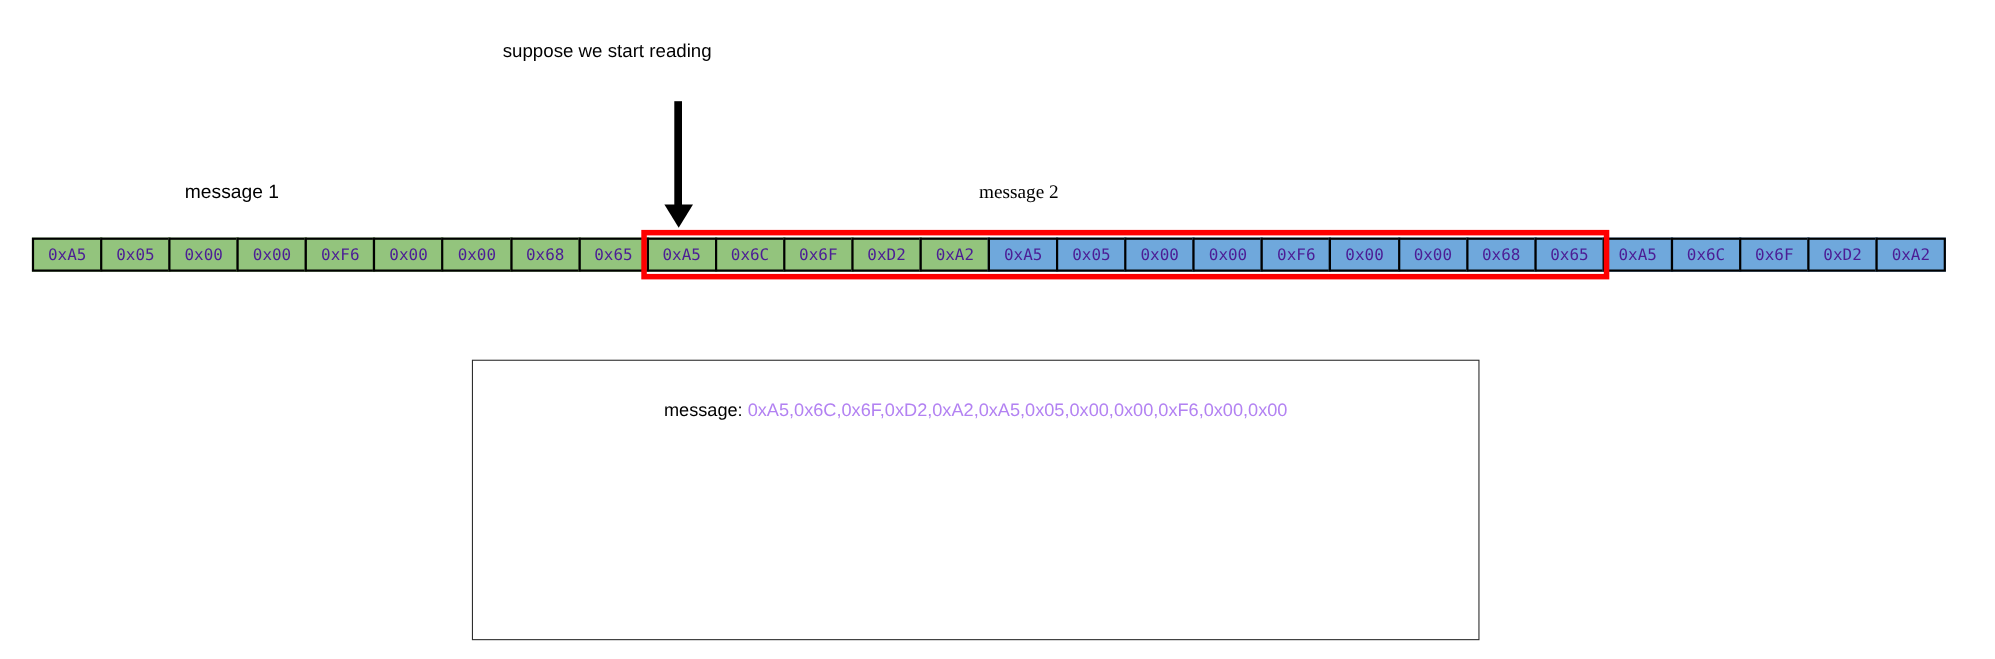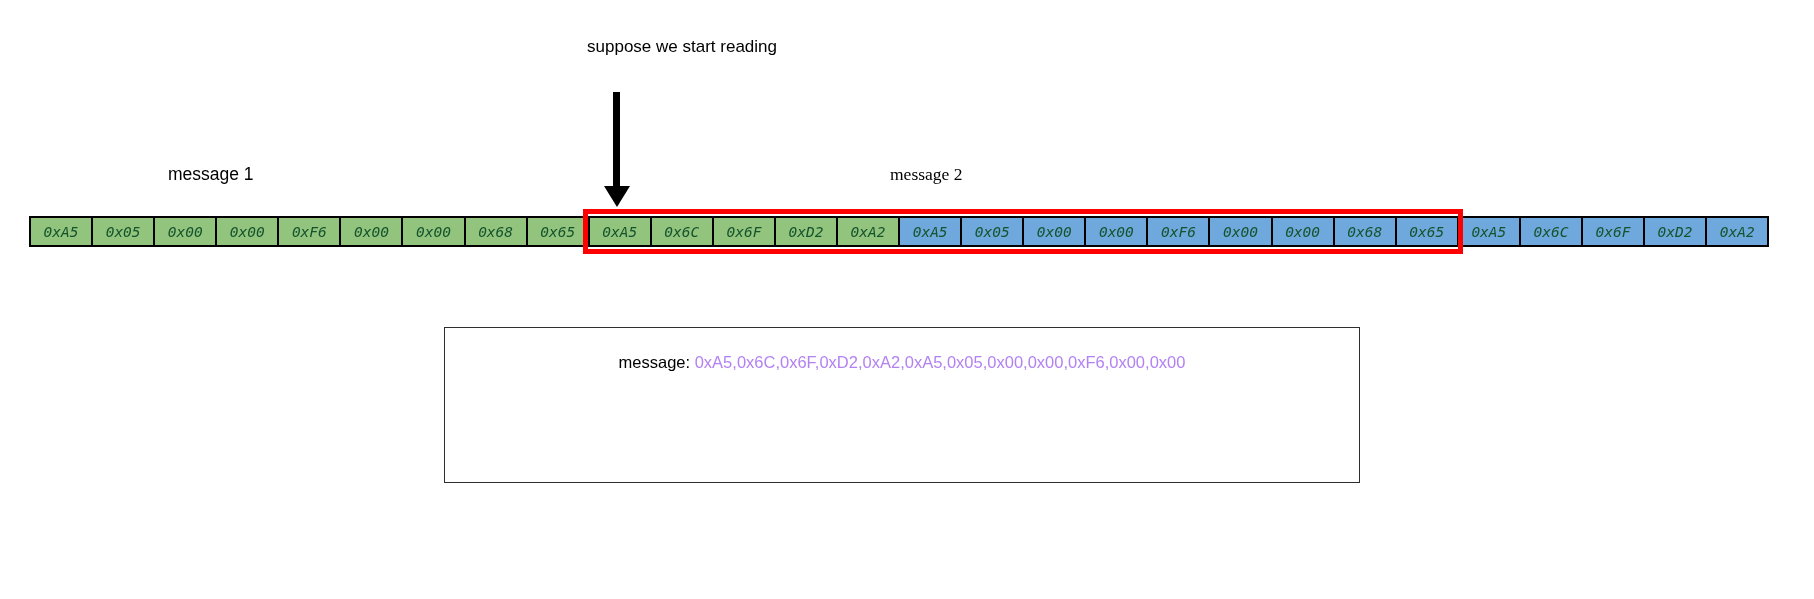--- a/index.html
+++ b/index.html
@@ -7,21 +7,21 @@
     position:relative;
     width:1814px;height:599px;
     background:#ffffff;
     font-family:"Liberation Sans", sans-serif;
     color:var(--text,#000);
     overflow:hidden;
   }
   
   .annotation{
     position:absolute;left:457px;top:36px;width:320px;
-    text-align:right;font-size:17px;line-height:22px;color:var(--text);
+    text-align:left;font-size:17px;line-height:22px;color:var(--text);
   }
   
   .arrow-shaft{
     position:absolute;left:613px;top:92px;width:7px;height:96px;
     background:#000;
   }
   .arrow-head{
     position:absolute;left:604px;top:186px;width:0;height:0;
     border-left:13px solid transparent;
     border-right:13px solid transparent;
@@ -38,43 +38,42 @@
   .byte-row{
     position:absolute;left:29px;top:216px;width:1740px;height:31px;
     display:flex;
   }
   .byte-cell{
     flex:1 1 0;
     border:2px solid var(--cell-border,#000);
     margin-left:-2px;
     display:flex;align-items:center;justify-content:center;
     font-family:"DejaVu Sans Mono", monospace;
-    font-size:14.5px;color:#14532d;
+    font-size:14.5px;color:#4c1d95;
     box-sizing:border-box;
-    font-style:italic;
   }
   .byte-cell:first-child{margin-left:0;}
   .byte-cell.green{background:var(--cell-green,#93c47d);}
   .byte-cell.blue{background:var(--cell-blue,#6fa8dc);}
   .red-box{
     position:absolute;
     left:calc(100% * 9 / 28 - 5px);
     width:calc(100% * 14 / 28);
     top:-7px;bottom:-7px;
     border:5px solid var(--red-box,#fe0000);
     pointer-events:none;
   }
   
   .info-box{
-    position:absolute;left:444px;top:327px;width:916px;height:156px;
+    position:absolute;left:429px;top:327px;width:916px;height:255px;
     border:1.5px solid #2e2e2e;
     box-sizing:border-box;
     text-align:center;
     font-size:16.5px;line-height:27px;
-    padding-top:21px;
+    padding-top:32px;
   }
   .info-line{white-space:nowrap;}
   .line-calc{margin-top:45px;}
   .line-cmp{margin-top:9px;}
   .t-purple{color:var(--purple-text,#b382f2);}
   .t-blue{color:var(--blue-text,#4696f0);}
   .t-green{color:var(--green-text,#14a05a);}
   .t-black{color:var(--text,#000);}
 </style>
 </head>

